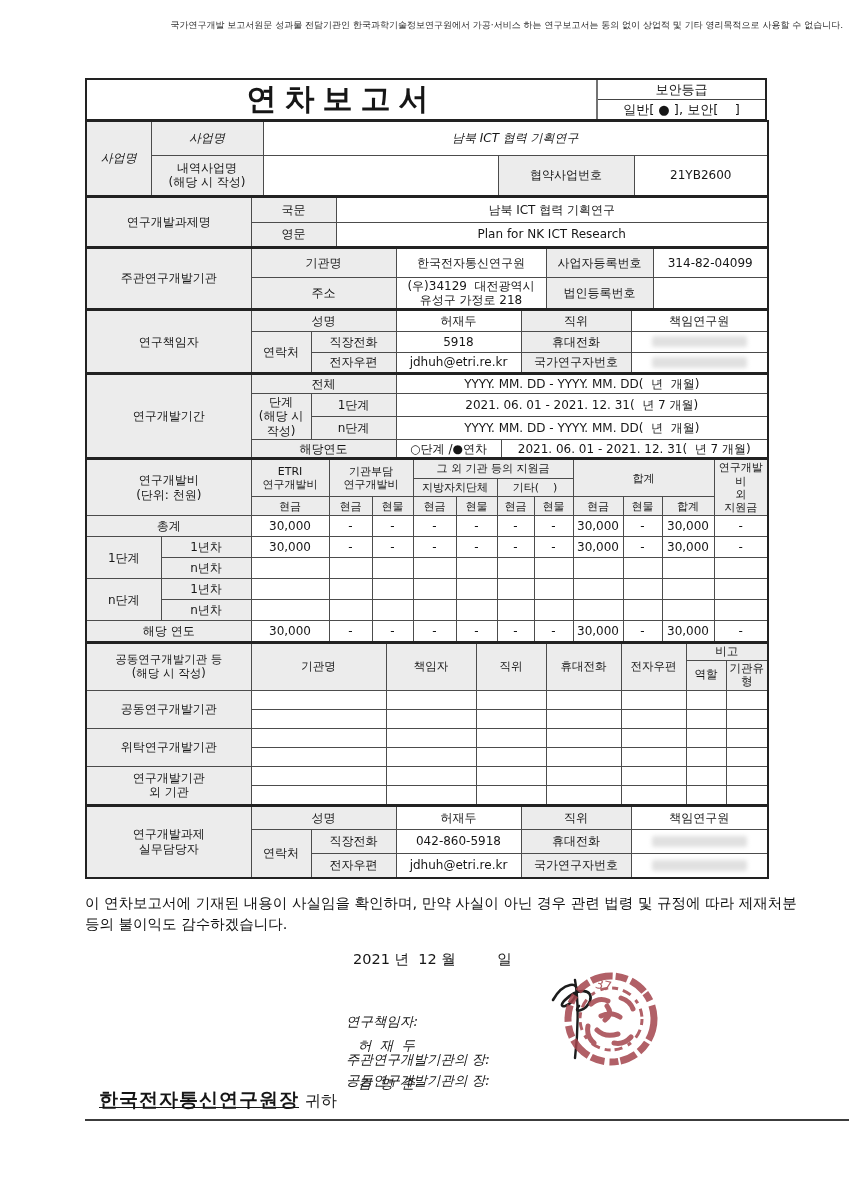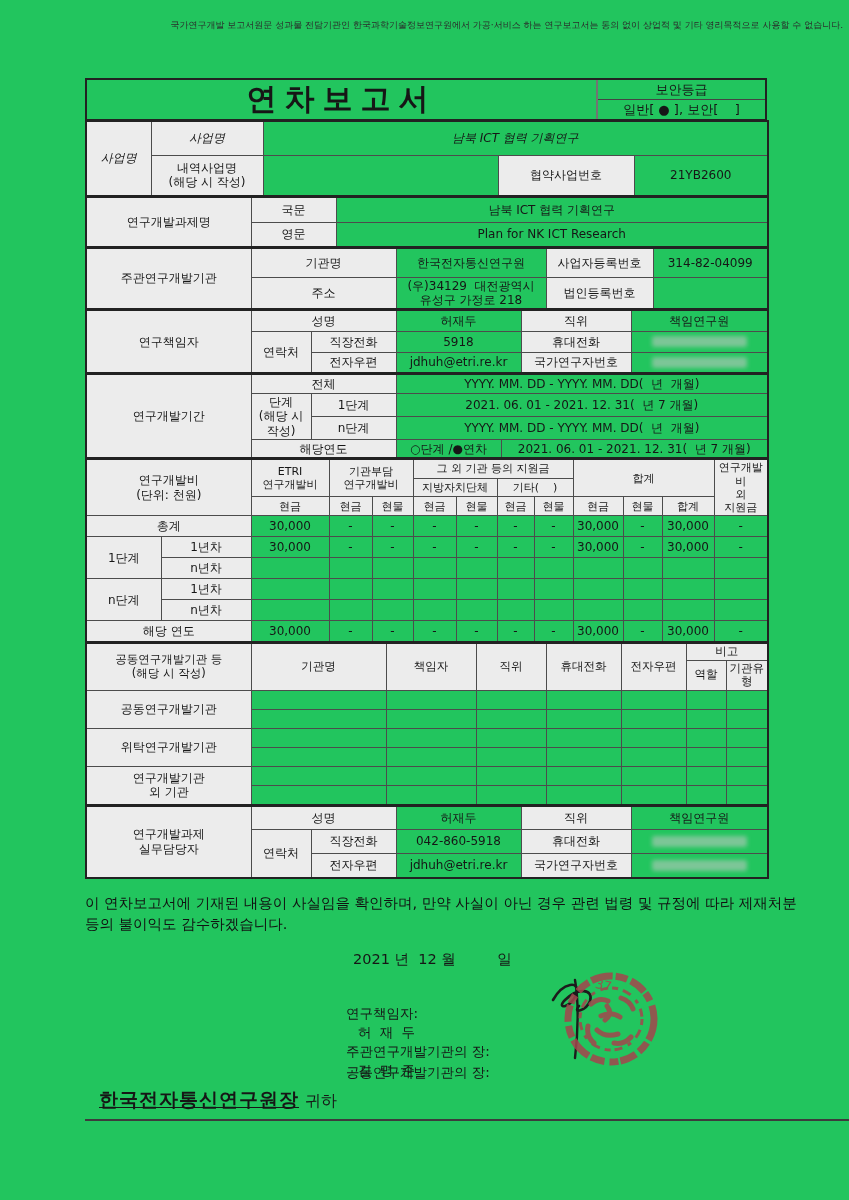--- a/index.html
+++ b/index.html
@@ -1,16 +1,16 @@
 <!DOCTYPE html>
 <html><head>
 <meta charset="utf-8">
 <style>
   html,body{margin:0;padding:0;background:#e9e9e9;}
-  .page{position:relative;width:849px;height:1200px;background:#22c55e;
+  .page{position:relative;width:849px;height:1200px;background:#ffffff;
         font-family:"DejaVu Sans","Liberation Sans",sans-serif;color:#161616;overflow:hidden;}
   .disclaimer{position:absolute;top:19px;right:6px;font-size:9px;color:#2b2b2b;letter-spacing:0;}
   .doc{position:absolute;left:85px;top:78px;width:682px;}
 
   
   .titlebar{display:flex;border:2px solid #222;height:43px;box-sizing:border-box;}
   .title{flex:1;border-right:2px solid #737373;display:flex;align-items:center;justify-content:center;
          font-size:30px;font-weight:bold;letter-spacing:8px;}
   .secbox{width:167px;display:flex;flex-direction:column;}
   .secbox .r{flex:1;display:flex;align-items:center;justify-content:center;font-size:13px;white-space:pre-wrap;}
@@ -34,21 +34,21 @@
   .t-p tr.dr td{height:19px;}
   .t-h td{height:24px;}
 
   .redact{width:72%;height:11px;margin:0 auto;border-radius:2px;background:#c7c7c7;filter:blur(2px);opacity:.55;}
 
   
   .declaration{margin-top:14px;width:716px;font-size:14.5px;line-height:1.5;text-align:left;color:#111;}
   .bottom{position:relative;margin-top:14px;}
   .dateline{margin-left:268px;font-size:14.5px;white-space:pre-wrap;}
   .signs{margin-top:16px;margin-left:218px;font-size:13.5px;}
-  .sign-row{height:21px;line-height:19px;white-space:pre-wrap;}
+  .sign-row{height:21px;line-height:24px;white-space:pre-wrap;font-style:italic;}
   .sign-row.first{margin-bottom:17px;}
   .sign-label{display:inline-block;min-width:152px;text-align:left;}
   .sign-name{display:inline-block;margin-left:12px;letter-spacing:2px;}
   .seal-note{margin-left:56px;font-size:14px;}
   .recipient{margin-top:22px;width:758px;border-bottom:2px solid #3c3c3c;padding:0 0 6px 14px;}
   .recipient .big{font-size:19px;font-weight:bold;letter-spacing:1px;text-decoration:underline;}
   .recipient .suf{font-size:16px;margin-left:6px;}
   .sig-svg{position:absolute;left:460px;top:26px;}
   .stamp-svg{position:absolute;left:476px;top:12px;opacity:.85;}
 </style>

